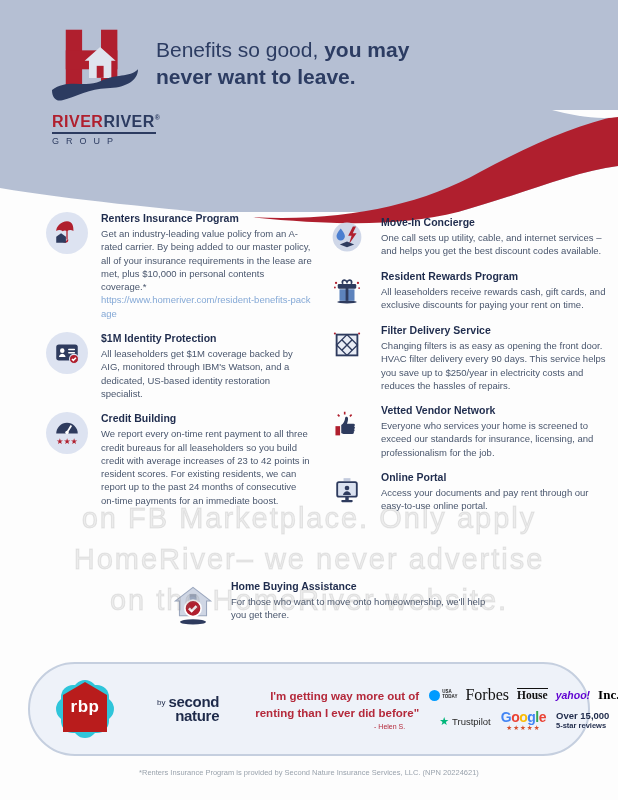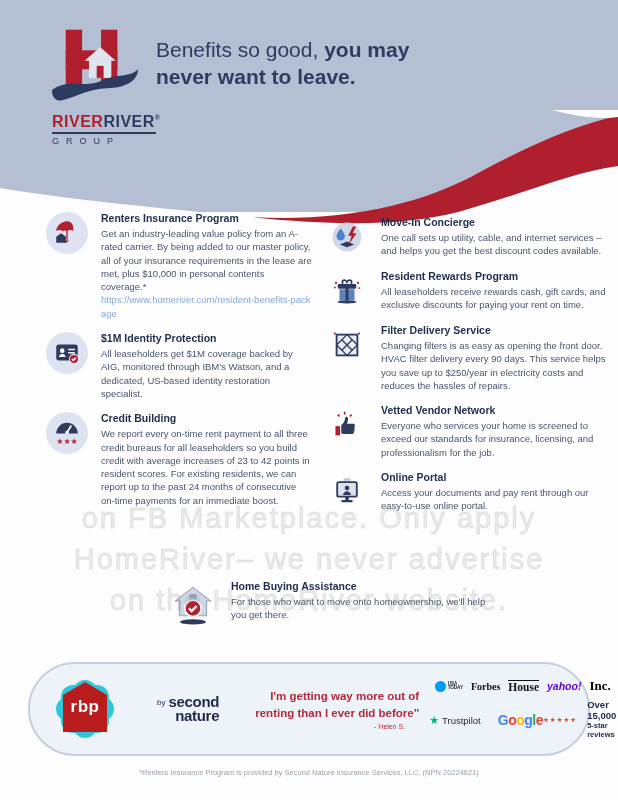--- a/index.html
+++ b/index.html
@@ -51,27 +51,27 @@
   .sn-name .l2{display:block;text-align:right;}
   .quote{flex:0 0 190px;text-align:center;color:#b4293b;}
   .quote-text{font-weight:bold;font-size:11.5px;line-height:1.4;text-align:right;}
   .quote-attr{font-size:7px;margin-top:2px;text-align:right;padding-right:14px;}
   .press{display:flex;flex-direction:column;gap:6px;flex:1;align-items:center;}
   .press-row1{display:flex;align-items:center;gap:8px;}
   .press-row2{display:flex;align-items:center;gap:10px;}
   .usatoday{display:flex;align-items:center;gap:2px;}
   .usatoday .dot{width:11px;height:11px;border-radius:50%;background:#009bff;}
   .usatoday .txt{font-size:4.5px;font-weight:bold;color:#1a1a1a;line-height:1.1;}
-  .forbes{font-family:"Liberation Serif","DejaVu Serif",serif;font-weight:bold;font-size:10px;color:#111;}
+  .forbes{font-family:"Liberation Serif","DejaVu Serif",serif;font-weight:normal;font-size:16px;color:#111;}
   .house{font-family:"Liberation Serif","DejaVu Serif",serif;font-weight:bold;font-size:11.5px;color:#111;border-top:1px solid #111;line-height:1.1;}
   .yahoo{font-weight:bold;font-style:italic;font-size:10.5px;color:#5f01d1;}
   .inc{font-family:"Liberation Serif","DejaVu Serif",serif;font-weight:bold;font-size:13px;color:#000;}
   .trustpilot{display:flex;align-items:center;gap:3px;font-size:9.5px;color:#2b2b2b;}
   .trustpilot .star{color:#00b67a;font-size:11px;}
-  .google{display:flex;flex-direction:row;align-items:center;line-height:1;margin-left:7px;}
+  .google{display:flex;flex-direction:column;align-items:center;line-height:1;}
   .google .word{font-weight:bold;font-size:14px;letter-spacing:-.5px;}
   .google .stars{font-size:6.5px;color:#d7502c;letter-spacing:1px;margin-top:1px;}
   .g-blue{color:#4285f4;}.g-red{color:#ea4335;}.g-yellow{color:#fbbc05;}.g-green{color:#34a853;}
   .reviews{color:#1e2a4a;line-height:1.15;}
   .reviews .r1{font-weight:bold;font-size:9.5px;}
   .reviews .r2{font-weight:bold;font-size:7.5px;}
   
   .footer{position:absolute;left:0;right:0;top:768px;text-align:center;font-size:7.5px;color:#9aa3ad;}
   svg{display:block;}
 </style>

